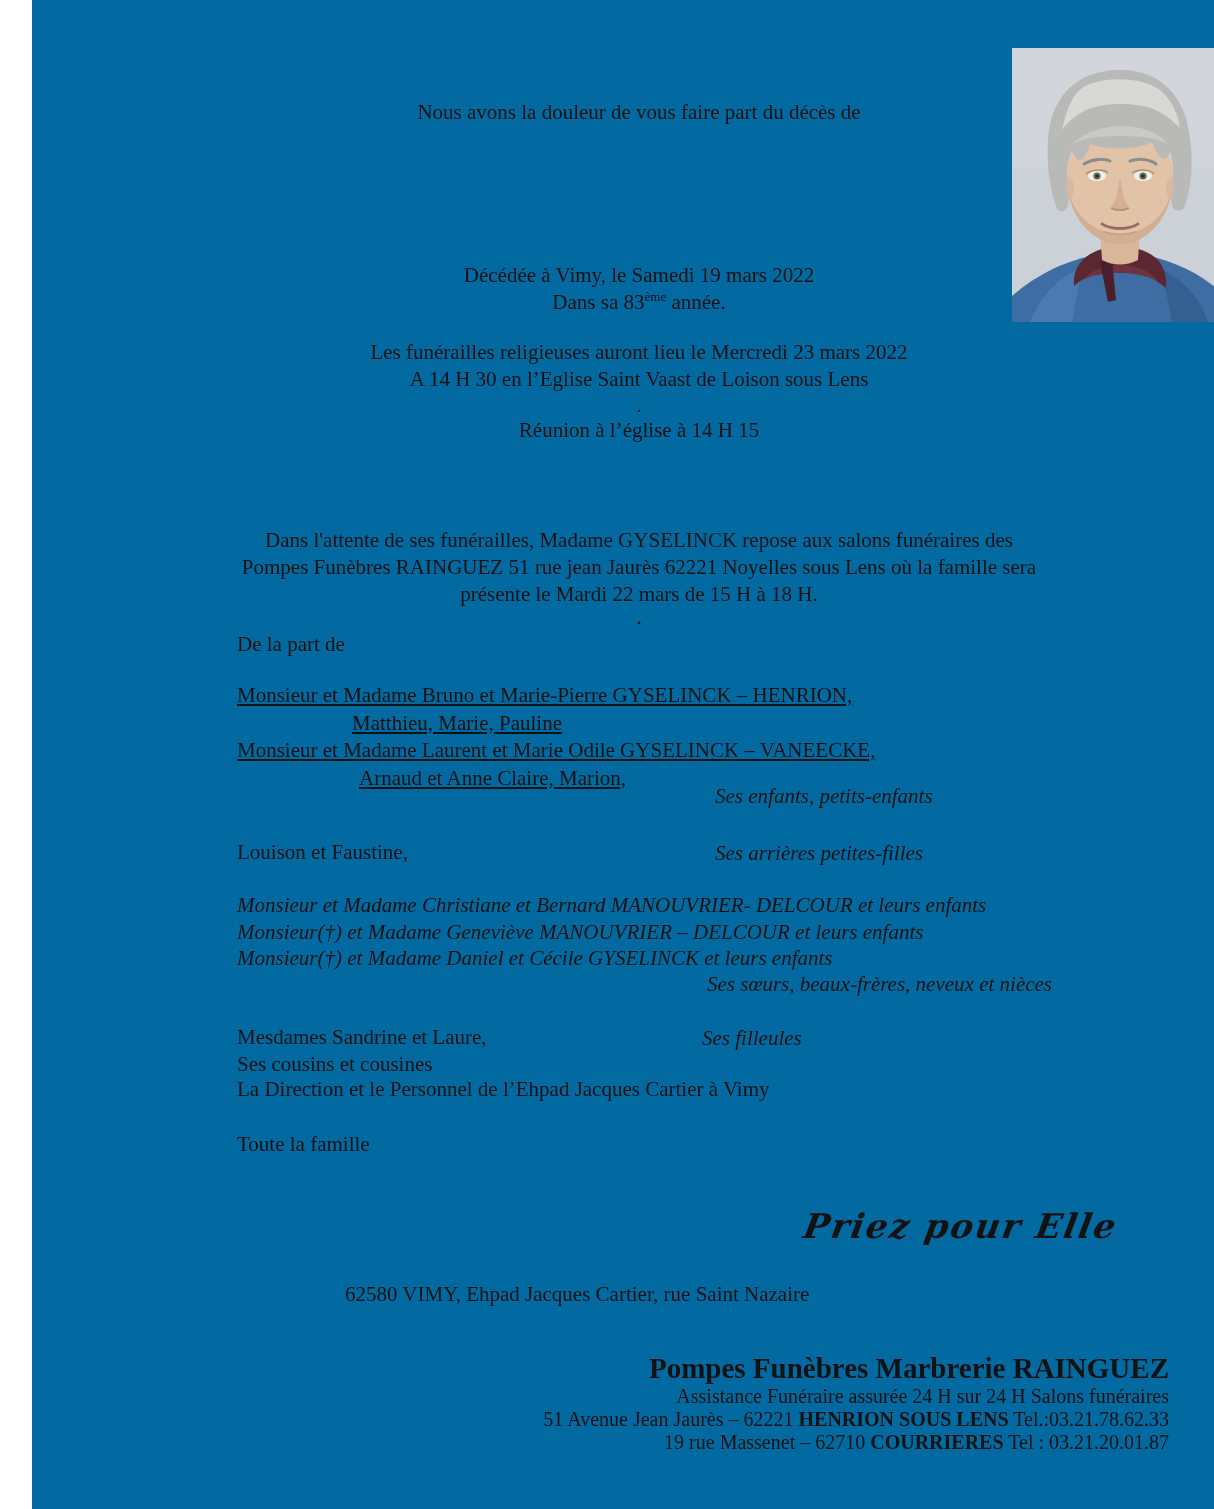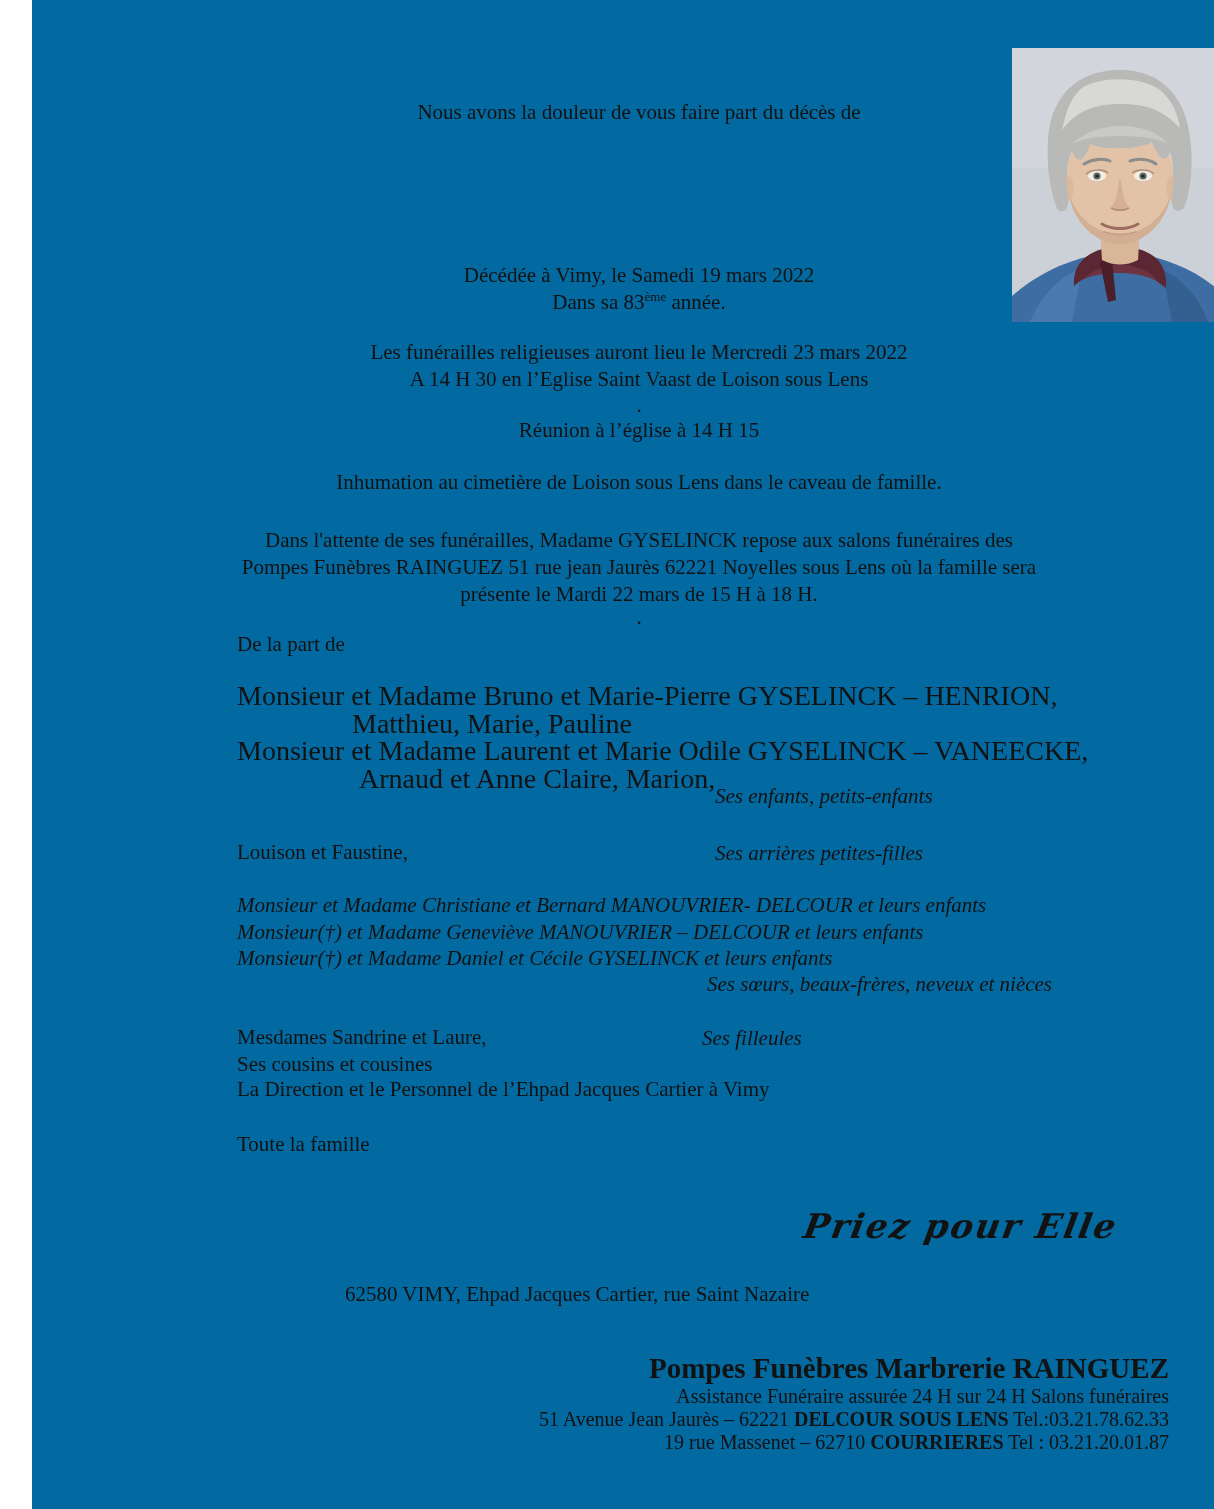--- a/index.html
+++ b/index.html
@@ -10,21 +10,21 @@
     font-family:"Liberation Serif", serif;
     color:#121212;
     overflow:hidden;
     margin-left:32px;
   }
   .abs{position:absolute;}
   .center{left:40px;right:40px;text-align:center;}
   .body-text{font-size:21px;line-height:27px;}
   .title-block{font-size:38px;line-height:45px;font-weight:bold;font-style:italic;letter-spacing:0.5px;}
   .left-col{left:205px;right:60px;text-align:left;}
-  .fam{font-size:28px;line-height:27.5px;}
+  .fam{font-size:21px;line-height:27.5px;text-decoration:underline;}
   .fam2{font-size:21px;line-height:26.5px;font-style:italic;}
   .ind1{padding-left:115px;}
   .ind2{padding-left:122px;}
   .rel-label{font-style:italic;font-size:21px;line-height:25px;}
   .script-text{
     font-size:34px;
     font-style:italic;
     font-weight:bold;
     font-family:"DejaVu Serif", serif;
     transform:skewX(-10deg);
@@ -103,21 +103,20 @@
 
   <div class="abs center body-text" style="top:339px;">
     <div>Les funérailles religieuses auront lieu le Mercredi 23 mars 2022</div>
     <div>A 14 H 30 en l’Eglise Saint Vaast de Loison sous Lens</div>
   </div>
 
   <div class="abs center body-text" style="top:392px;">.</div>
 
   <div class="abs center body-text" style="top:417px;">Réunion à l’église à 14 H 15</div>
 
-  <div class="abs center body-text" style="top:469px;">Inhumation au cimetière de Loison sous Lens dans le caveau de famille.</div>
 
   <div class="abs center body-text" style="top:527px;">
     <div>Dans l'attente de ses funérailles, Madame GYSELINCK repose aux salons funéraires des</div>
     <div>Pompes Funèbres RAINGUEZ 51 rue jean Jaurès 62221 Noyelles sous Lens où la famille sera</div>
     <div>présente le Mardi 22 mars de 15 H à 18 H.</div>
   </div>
 
   <div class="abs center body-text" style="top:604px;">.</div>
 
   <div class="abs left-col body-text" style="top:631px;">De la part de</div>
@@ -149,17 +148,17 @@
   <div class="abs body-text" style="top:1076px;left:205px;">La Direction et le Personnel de l’Ehpad Jacques Cartier à Vimy</div>
   <div class="abs body-text" style="top:1131px;left:205px;">Toute la famille</div>
 
   <div class="abs script-text" style="top:1206px;left:772px;">Priez pour Elle</div>
 
   <div class="abs body-text" style="top:1281px;left:313px;">62580 VIMY, Ehpad Jacques Cartier, rue Saint Nazaire</div>
 
   <div class="abs footer">
     <div class="footer-title">Pompes Funèbres Marbrerie RAINGUEZ</div>
     <div class="footer-line">Assistance Funéraire assurée 24 H sur 24 H Salons funéraires</div>
-    <div class="footer-line"><span>51 Avenue Jean Jaurès – 62221 </span><b>DELCOUR SOUS LENS</b><span> Tel.:03.21.78.62.33</span></div>
+    <div class="footer-line"><span>51 Avenue Jean Jaurès – 62221 </span><b>HENRION SOUS LENS</b><span> Tel.:03.21.78.62.33</span></div>
     <div class="footer-line"><span>19 rue Massenet – 62710 </span><b>COURRIERES</b><span> Tel : 03.21.20.01.87</span></div>
   </div>
 
 </div>
 
 </body></html>

